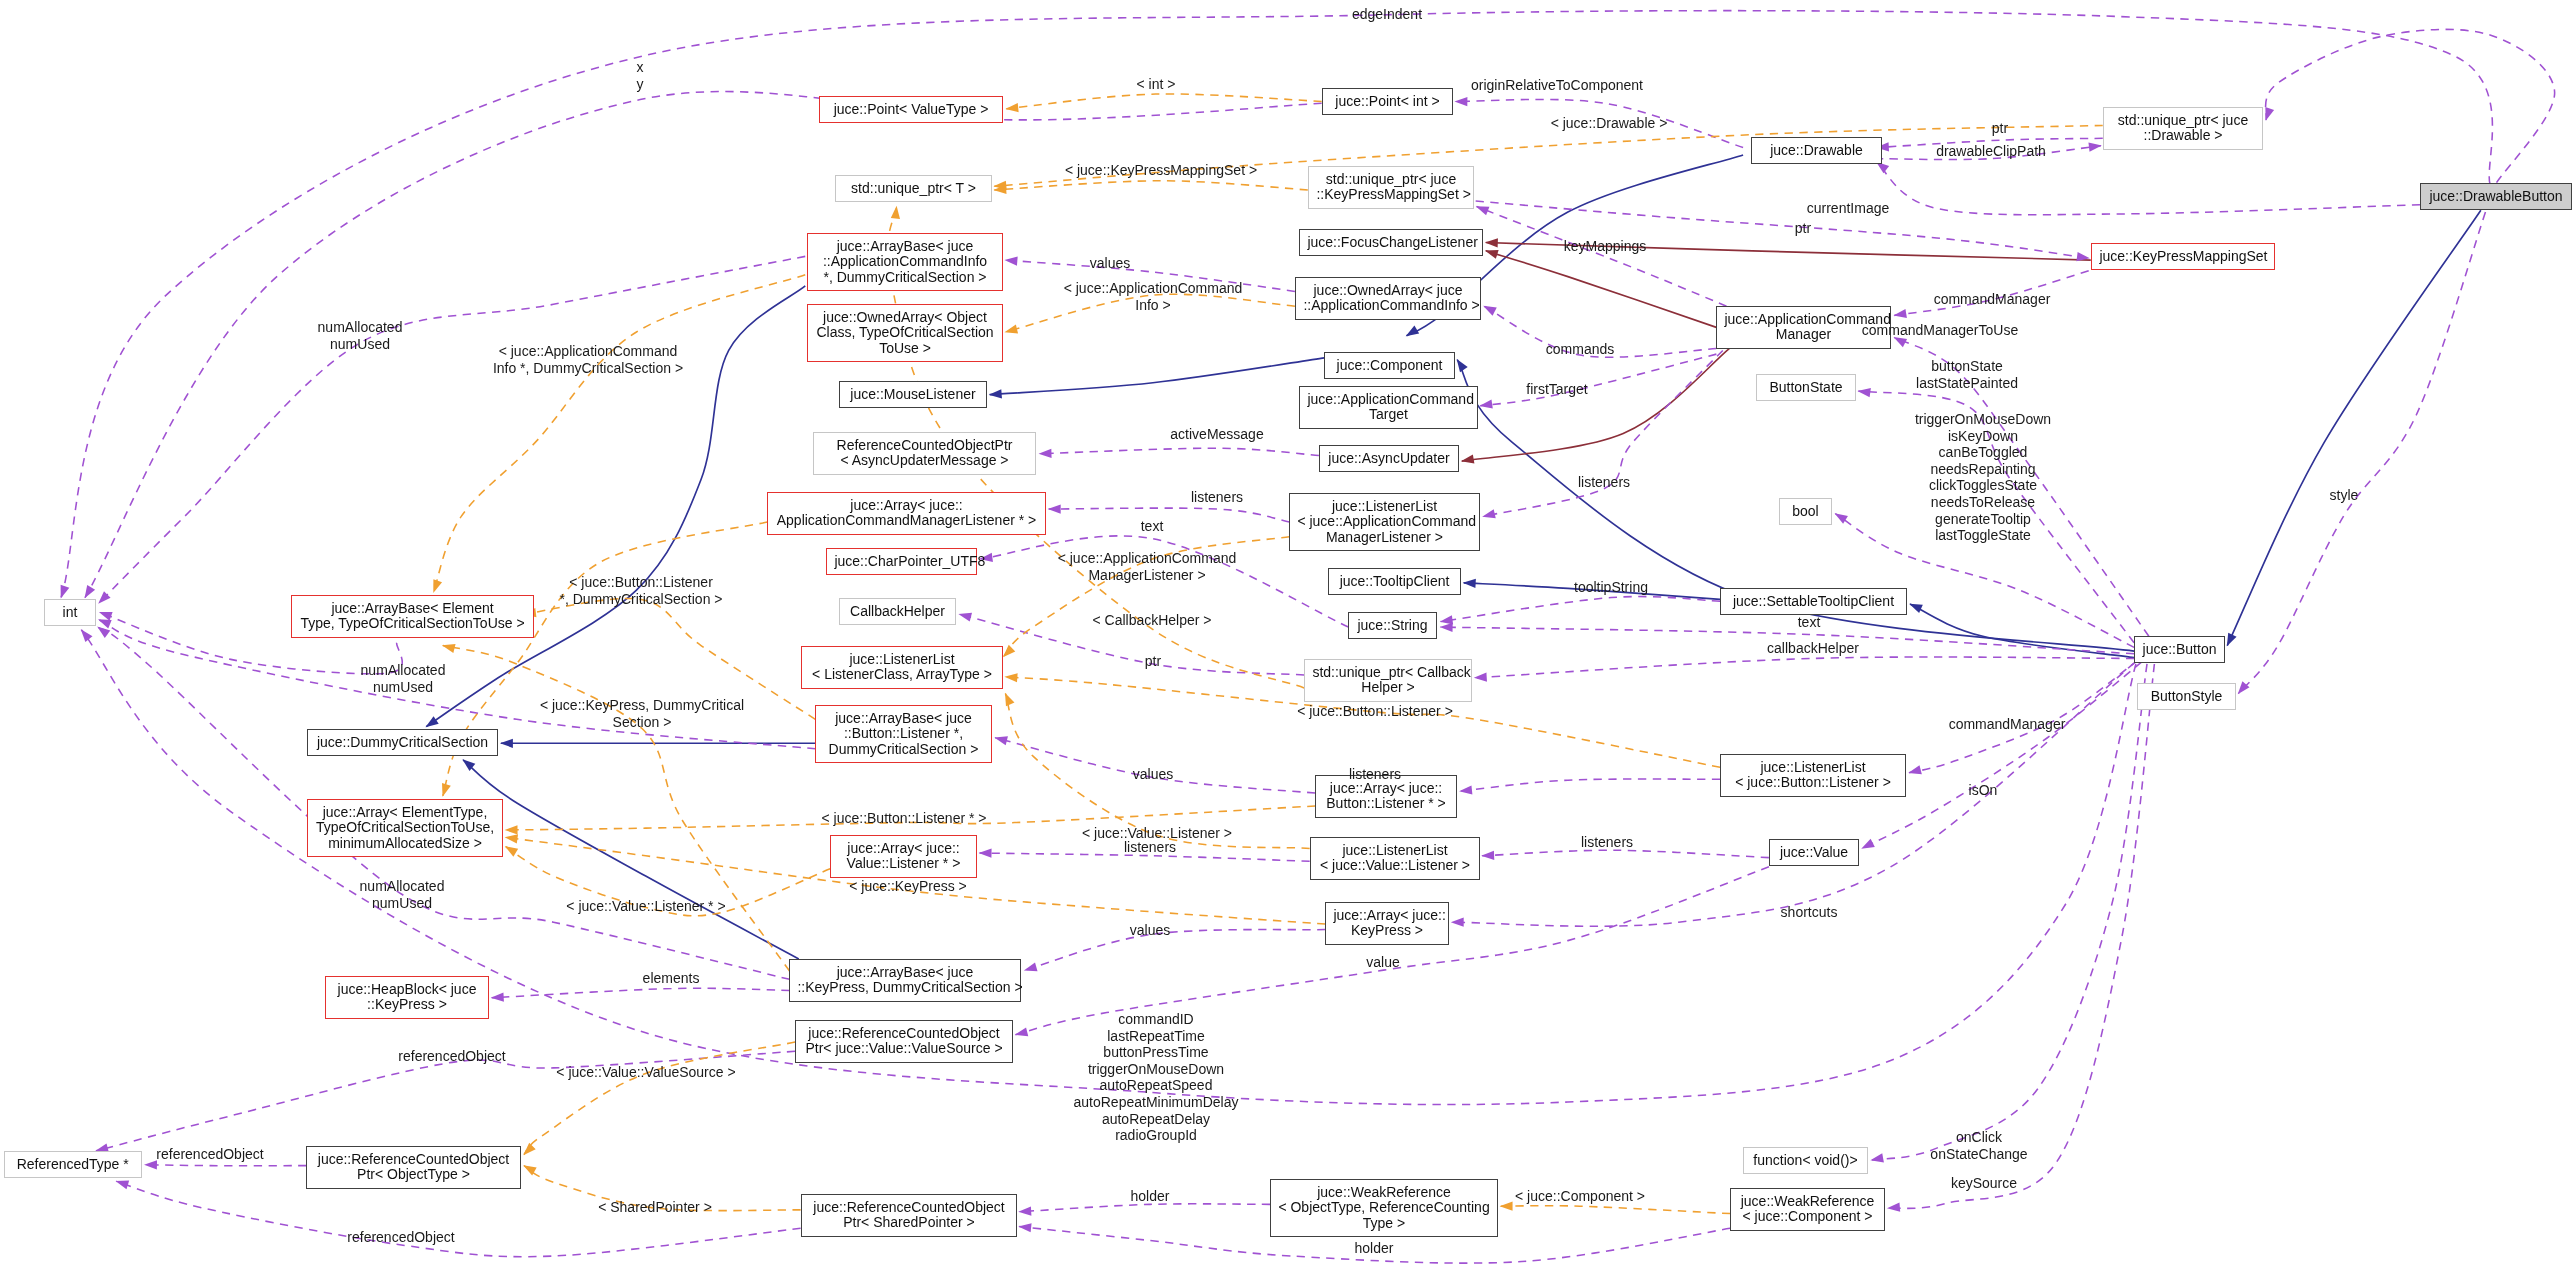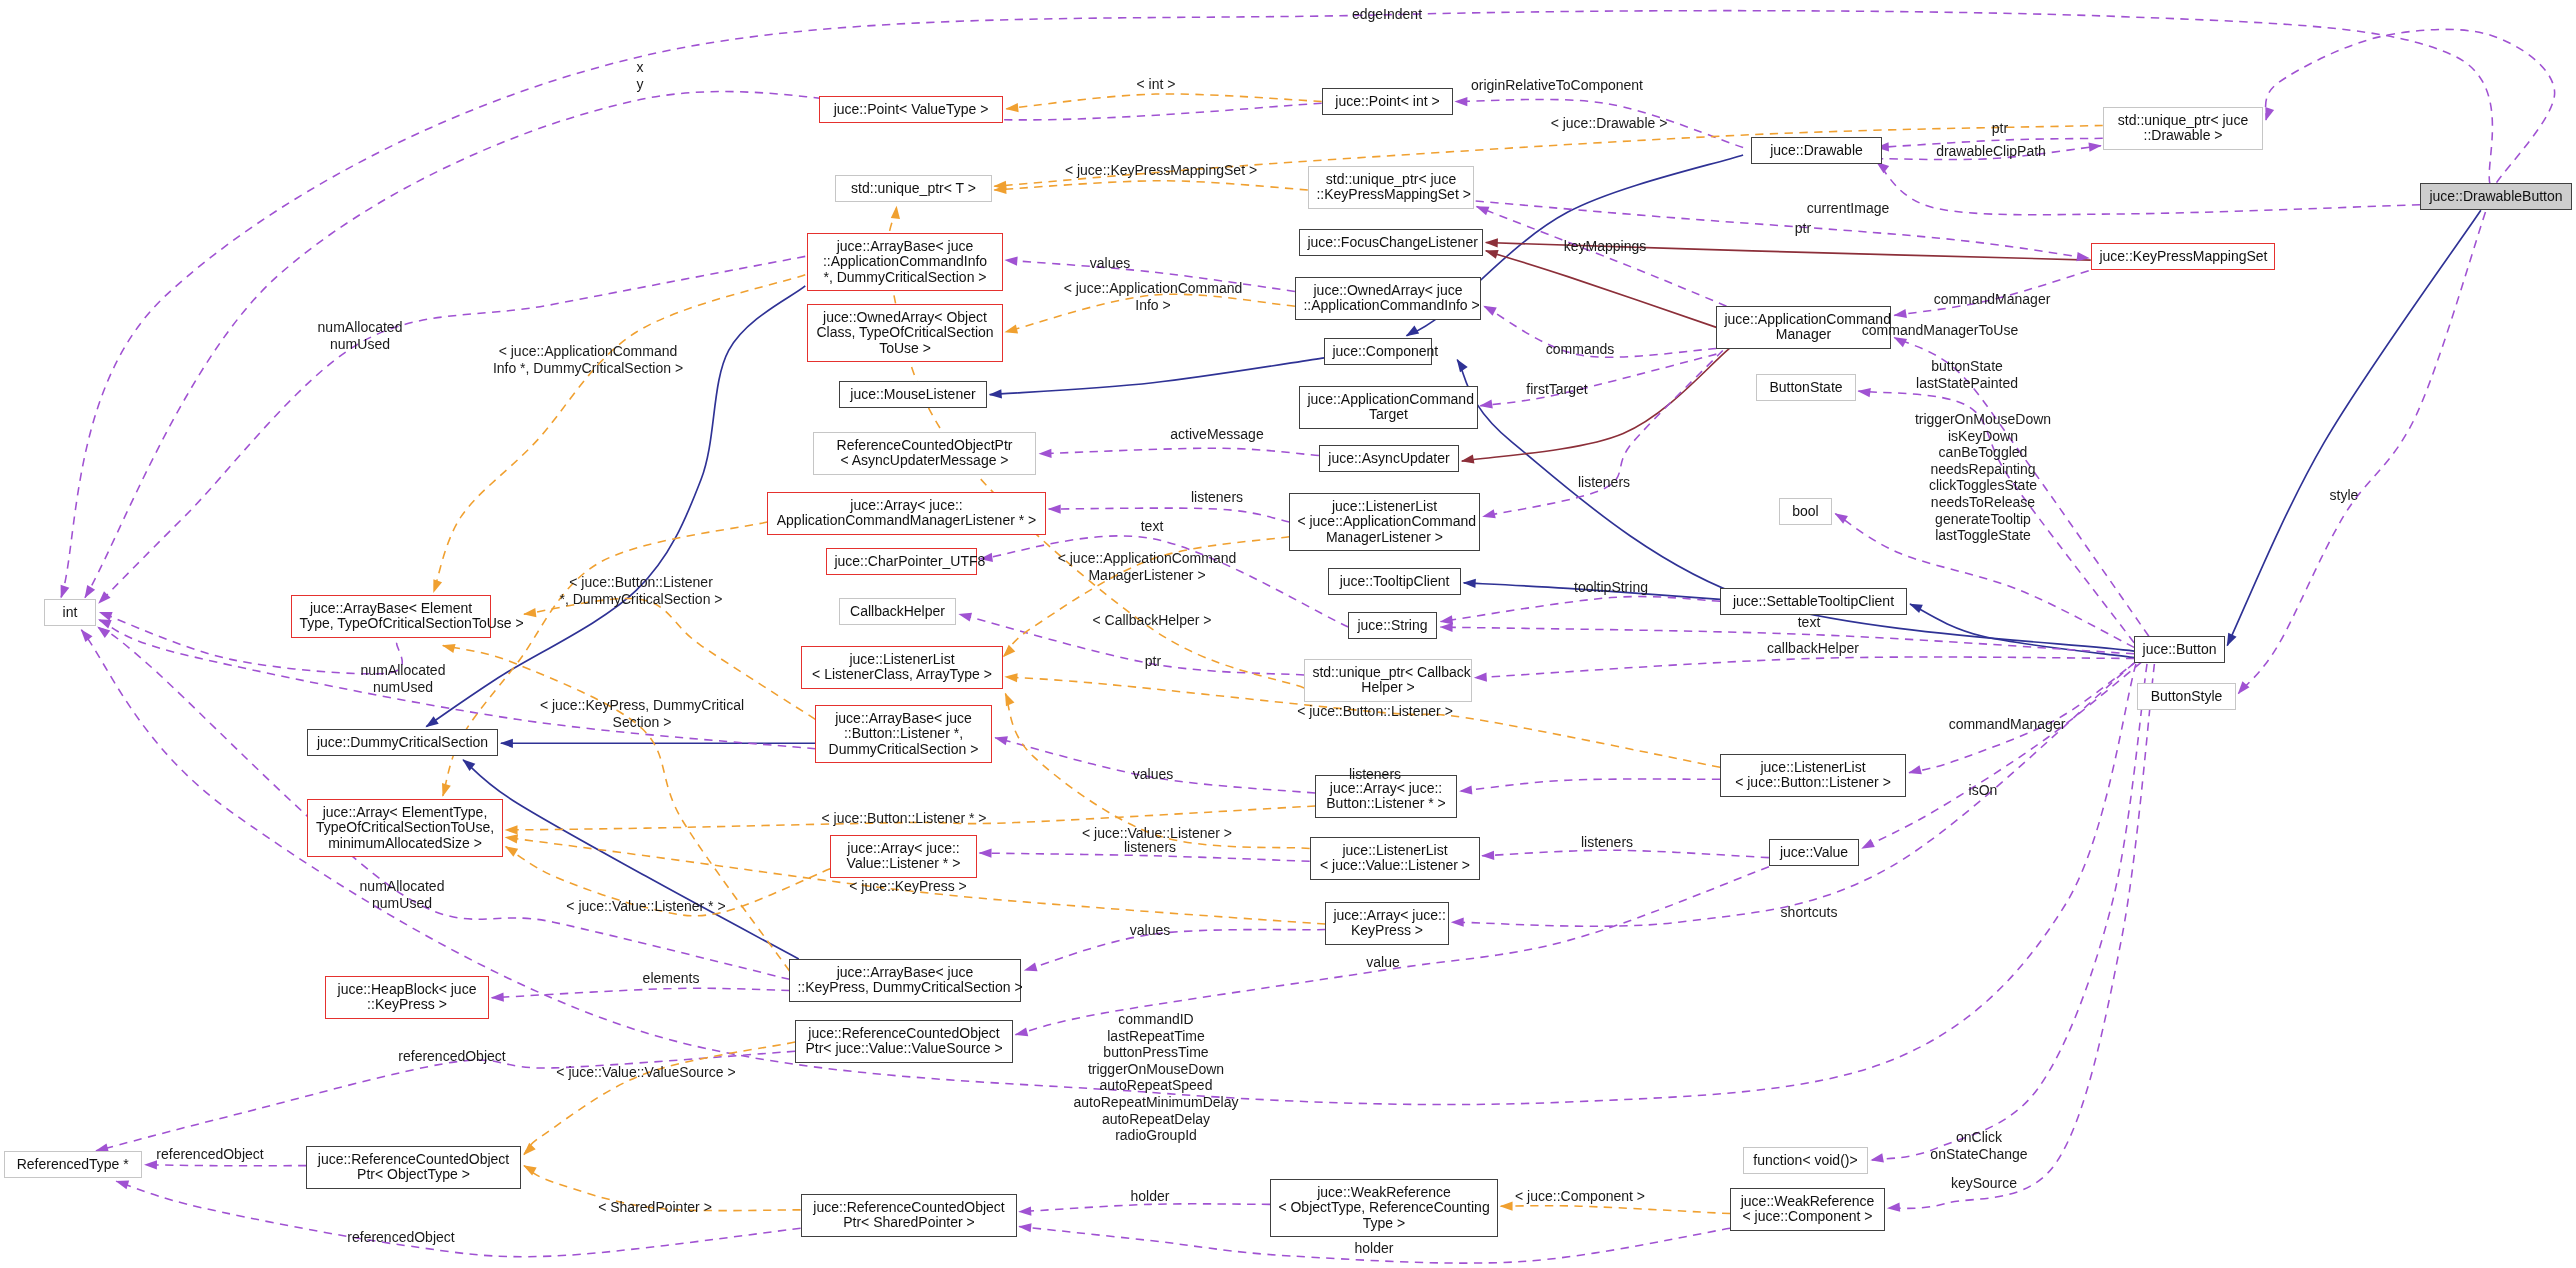--- a/index.html
+++ b/index.html
@@ -115,21 +115,21 @@
       <path d="M862,1130 C835.0,1135.7 745.3,1147.3 700,1164 C654.7,1180.7 612.0,1215.3 590,1230 C568.0,1244.7 571.7,1248.3 568,1252" class="tmpl" marker-end="url(#arrow-tmpl)"></path>
       <path d="M868,1312 C841.7,1311.7 754.7,1315.0 710,1310 C665.3,1305.0 623.7,1289.7 600,1282 C576.3,1274.3 573.3,1267.0 568,1264" class="tmpl" marker-end="url(#arrow-tmpl)"></path>
       <path d="M1876,1316 C1848.8,1314.7 1754.5,1309.3 1713,1308 C1671.5,1306.7 1641.3,1308.0 1627,1308" class="tmpl" marker-end="url(#arrow-tmpl)"></path>
     </svg>
     <div class="node gray" style="left: 44px; top: 599px; width: 52px;">
       <div>int</div>
     </div>
     <div class="node gray" style="left: 3.7px; top: 1151px; width: 138px;">
       <div>ReferencedType *</div>
     </div>
-    <div class="node red" style="left: 291px; top: 595px; width: 200px;">
+    <div class="node red" style="left: 291px; top: 595px; width: 243px;">
       <div>juce::ArrayBase&lt; Element</div>
       <div>Type, TypeOfCriticalSectionToUse &gt;</div>
     </div>
     <div class="node black" style="left: 307px; top: 729px; width: 191px;">
       <div>juce::DummyCriticalSection</div>
     </div>
     <div class="node red" style="left: 307px; top: 799px; width: 196px;">
       <div>juce::Array&lt; ElementType,</div>
       <div>TypeOfCriticalSectionToUse,</div>
       <div>minimumAllocatedSize &gt;</div>
@@ -207,21 +207,21 @@
       <div>std::unique_ptr&lt; juce</div>
       <div>::KeyPressMappingSet &gt;</div>
     </div>
     <div class="node black" style="left: 1299px; top: 229px; width: 184px;">
       <div>juce::FocusChangeListener</div>
     </div>
     <div class="node black" style="left: 1295px; top: 277px; width: 186px;">
       <div>juce::OwnedArray&lt; juce</div>
       <div>::ApplicationCommandInfo &gt;</div>
     </div>
-    <div class="node black" style="left: 1324px; top: 338px; width: 108px;">
+    <div class="node black" style="left: 1324px; top: 352px; width: 131px;">
       <div>juce::Component</div>
     </div>
     <div class="node black" style="left: 1299px; top: 386px; width: 179px;">
       <div>juce::ApplicationCommand</div>
       <div>Target</div>
     </div>
     <div class="node black" style="left: 1319px; top: 445px; width: 140px;">
       <div>juce::AsyncUpdater</div>
     </div>
     <div class="node black" style="left: 1289px; top: 493px; width: 191px;">

